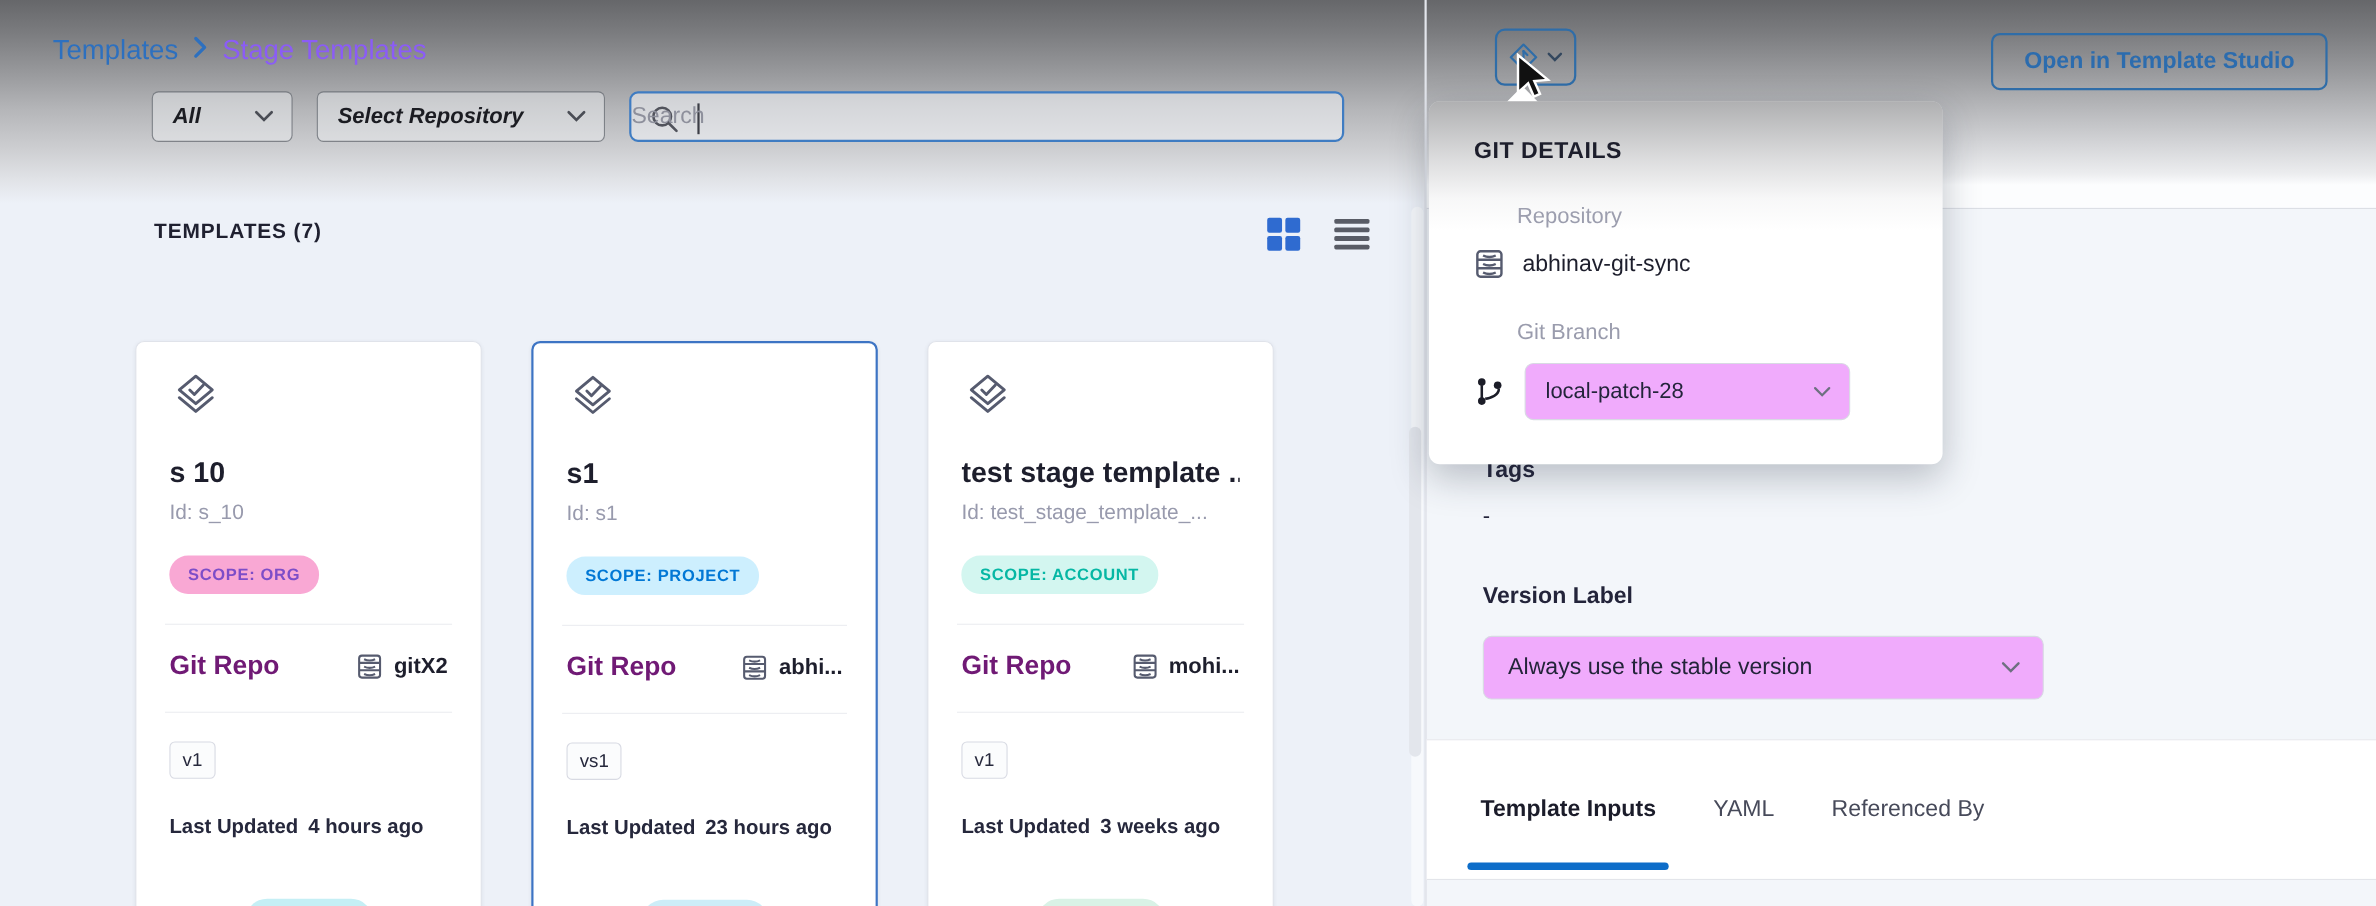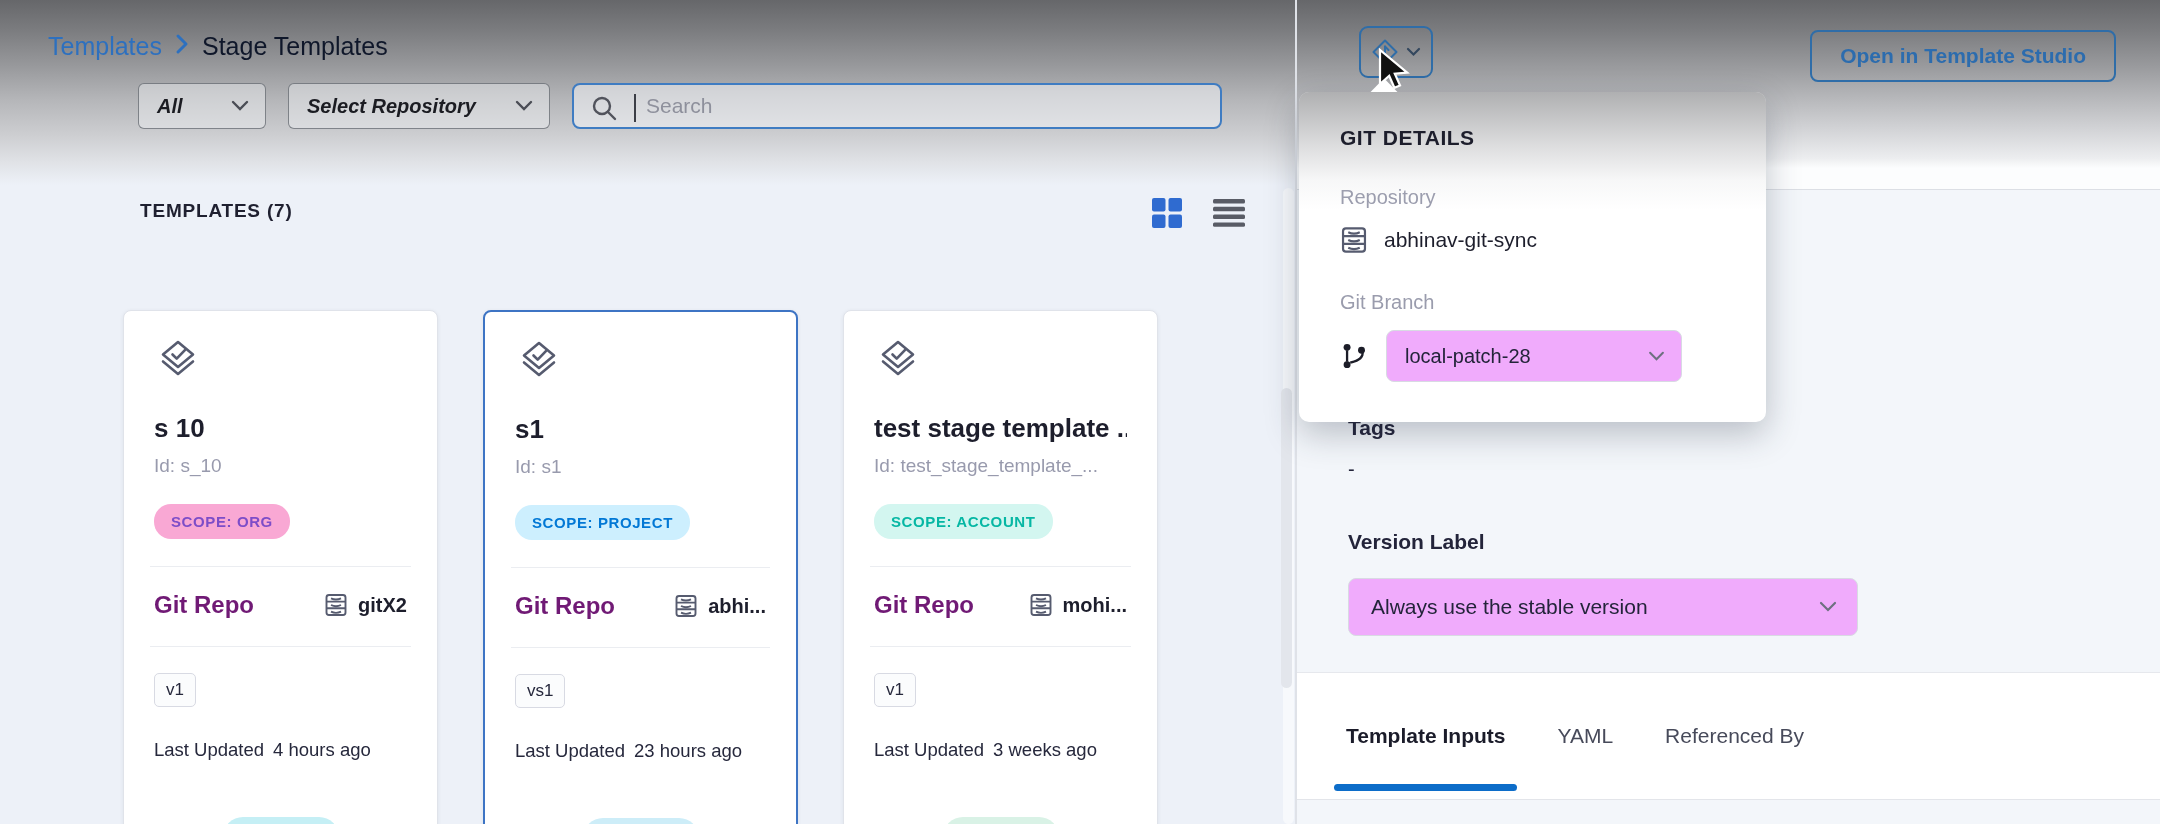--- a/index.html
+++ b/index.html
@@ -7,32 +7,32 @@
   body { font-family:"Liberation Sans", sans-serif; background:#edf1f8; position:relative; }
 
   
   .band { position:absolute; left:0; top:0; width:2160px; height:185px; z-index:1;
     background:linear-gradient(180deg,#66676a 0px,#7b7c7f 30px,#97989b 65px,#b5b6b9 100px,#cdced1 135px,#e0e2e6 162px,#edf1f8 185px); }
 
   
   .left-panel { position:absolute; left:0; top:0; width:1296px; height:800px; z-index:2; }
   .breadcrumb { position:absolute; left:48px; top:32px; display:flex; align-items:center; gap:12px; font-size:25px; }
   .crumb-root { color:#2d70bf; cursor:pointer; font-weight:500; }
-  .crumb-cur { color:#0f172a; }
+  .crumb-cur { color:#8b5cf6; }
   .filters { position:absolute; left:138px; top:83px; display:flex; gap:22px; }
   .dropdown { height:46px; border:1.5px solid rgba(80,84,92,.65); border-radius:6px; background:rgba(243,246,249,.42);
     display:flex; align-items:center; justify-content:space-between; padding:0 16px 0 18px; cursor:pointer; }
   .dd-all { width:128px; }
   .dd-repo { width:262px; }
   .dropdown span { font-size:20px; font-weight:bold; color:#1b1c22;font-style:italic; }
   .searchbox { position:relative; width:650px; height:46px; border:2px solid #3f7cc2; border-radius:8px; background:rgba(248,250,253,.5); }
   .searchbox svg { position:absolute; left:16px; top:9px; }
   .caret { position:absolute; left:60px; top:9px; width:2px; height:28px; background:#3c3e46; }
   .searchbox input { position:absolute; left:0; top:0; width:100%; height:100%; border:0; outline:0; background:transparent;
-    padding-left:72px; font-size:21px; font-family:"Liberation Sans",sans-serif; color:#23242c; }
+    font-size:21px; font-family:"Liberation Sans",sans-serif; color:#23242c; }
   .searchbox input::placeholder { color:#8e909c; }
 
   .count-label { position:absolute; left:140px; top:200px; font-size:19px; font-weight:bold; letter-spacing:.8px; color:#1f2030; }
   .view-toggle { position:absolute; left:1148px; top:194px; display:flex; gap:24px; }
   .view-btn { width:38px; height:38px; display:flex; align-items:center; justify-content:center; cursor:pointer; }
   .scroll-track { position:absolute; right:2px; top:188px; width:11px; height:636px; background:#f7f9fc; border-radius:6px; }
   .scroll-thumb { position:absolute; right:2px; top:200px; width:11px; height:300px; background:#e3e6ec; border-radius:6px; }
   .panel-divider { position:absolute; left:1295px; top:0; width:2px; height:824px; background:#dfe2e8; z-index:2; }
 
   
@@ -43,21 +43,21 @@
   .tpl-icon { margin-bottom:24px; }
   .card-title { font-size:26px; font-weight:bold; color:#1d1e2c; margin-bottom:11px; white-space:nowrap; overflow:hidden; }
   .card-id { font-size:19px; color:#989aad; margin-bottom:27px; white-space:nowrap; overflow:hidden; }
   .scope-badge { display:inline-block; font-size:15px; font-weight:bold; letter-spacing:.6px; padding:9px 17px; border-radius:17px; }
   .card hr { border:0; border-top:1.5px solid #ebedf1; margin:27px -4px 0 -4px; }
   .repo-row { display:flex; align-items:center; justify-content:space-between; margin-top:24px; }
   .repo-label { font-size:24px; color:#701a75;font-weight:bold; }
   .repo-val { display:flex; align-items:center; gap:10px; font-size:20px; font-weight:bold; color:#1d1e2c; }
   .ver-chip { display:inline-block; margin-top:26px; font-size:17px; color:#26283c; border:1.5px solid #d8dae3;
     background:#fbfcfd; border-radius:5px; padding:6px 11px; }
-  .updated { margin-top:32px; font-size:18.5px; color:#26283c; display:flex; gap:9px; }
+  .updated { margin-top:32px; font-size:18.5px; color:#26283c; display:flex; gap:9px;font-weight:bold; }
   .stable-pill { position:absolute; left:50%; transform:translateX(-50%); top:506px; width:116px; height:40px; border-radius:20px; }
 
   
   .right-panel { position:absolute; left:1296px; top:0; width:864px; height:824px; background:#f3f6fa; border-left:1.5px solid #dfe2e8; z-index:3; }
   .rp-header { position:absolute; left:0; top:0; width:100%; height:190px; border-bottom:1.5px solid #dcdfe5;
     background:linear-gradient(180deg,#66676a 0px,#7b7c7f 30px,#98999c 65px,#b8b9bc 100px,#d3d4d7 130px,#ecedef 158px,#fcfdfe 168px,#fcfdfe 190px); }
   .git-btn { position:absolute; left:62px; top:26px; width:74px; height:52px; border:2px solid #2f6da8; border-radius:9px;
     display:flex; align-items:center; justify-content:center; gap:7px; cursor:pointer; }
   .open-studio { position:absolute; right:44px; top:30px; height:52px; border:2px solid #2f6da8; border-radius:8px;
     display:flex; align-items:center; padding:0 28px; font-size:21px; font-weight:bold; color:#2c6cae; cursor:pointer; background:transparent; }
@@ -75,21 +75,21 @@
   .tab.active { font-weight:bold; color:#1b1c2a; }
   .tab.active .tab-underline { position:absolute; left:0; bottom:8px; width:100%; height:7px; background:#0d6dc9; border-radius:4px; }
 
   
   .popover { position:absolute; left:1299px; top:92px; width:467px; height:330px; background:#fff; border-radius:10px;
     box-shadow:0 12px 34px rgba(35,45,65,.28); z-index:10; padding:34px 36px 0 41px; }
   .popover::before { content:""; position:absolute; left:74px; top:-9px; width:22px; height:22px; background:#fff; transform:rotate(45deg); border-radius:3px; }
   .popover::after { content:""; position:absolute; left:0; top:0; width:100%; height:118px; border-radius:10px 10px 0 0; pointer-events:none;
     background:linear-gradient(180deg,rgba(102,103,106,.52) 0%,rgba(140,141,145,.30) 45%,rgba(190,191,196,.12) 75%,rgba(255,255,255,0) 100%); }
   .pop-title { font-size:21px; font-weight:bold; letter-spacing:.5px; color:#1d1e2c; position:relative; z-index:2; }
-  .pop-label { font-size:20px; color:#9a9cad; margin-top:36px; }
+  .pop-label { font-size:20px; color:#9a9cad; margin-top:36px;margin-left:39px; }
   .pop-reporow { display:flex; align-items:center; gap:16px; margin-top:16px; }
   .pop-reporow span { font-size:21px; color:#1d1e2c; }
   .pop-branchrow { display:flex; align-items:center; gap:18px; margin-top:16px; }
   .branch-select { width:296px; height:52px; padding:0 16px 0 18px; }
   .branch-select span { font-size:20px; color:#23243a; }
 
   .cursor { position:absolute; left:1376px; top:48px; z-index:20; pointer-events:none; }
 </style>
 </head>
 <body>

